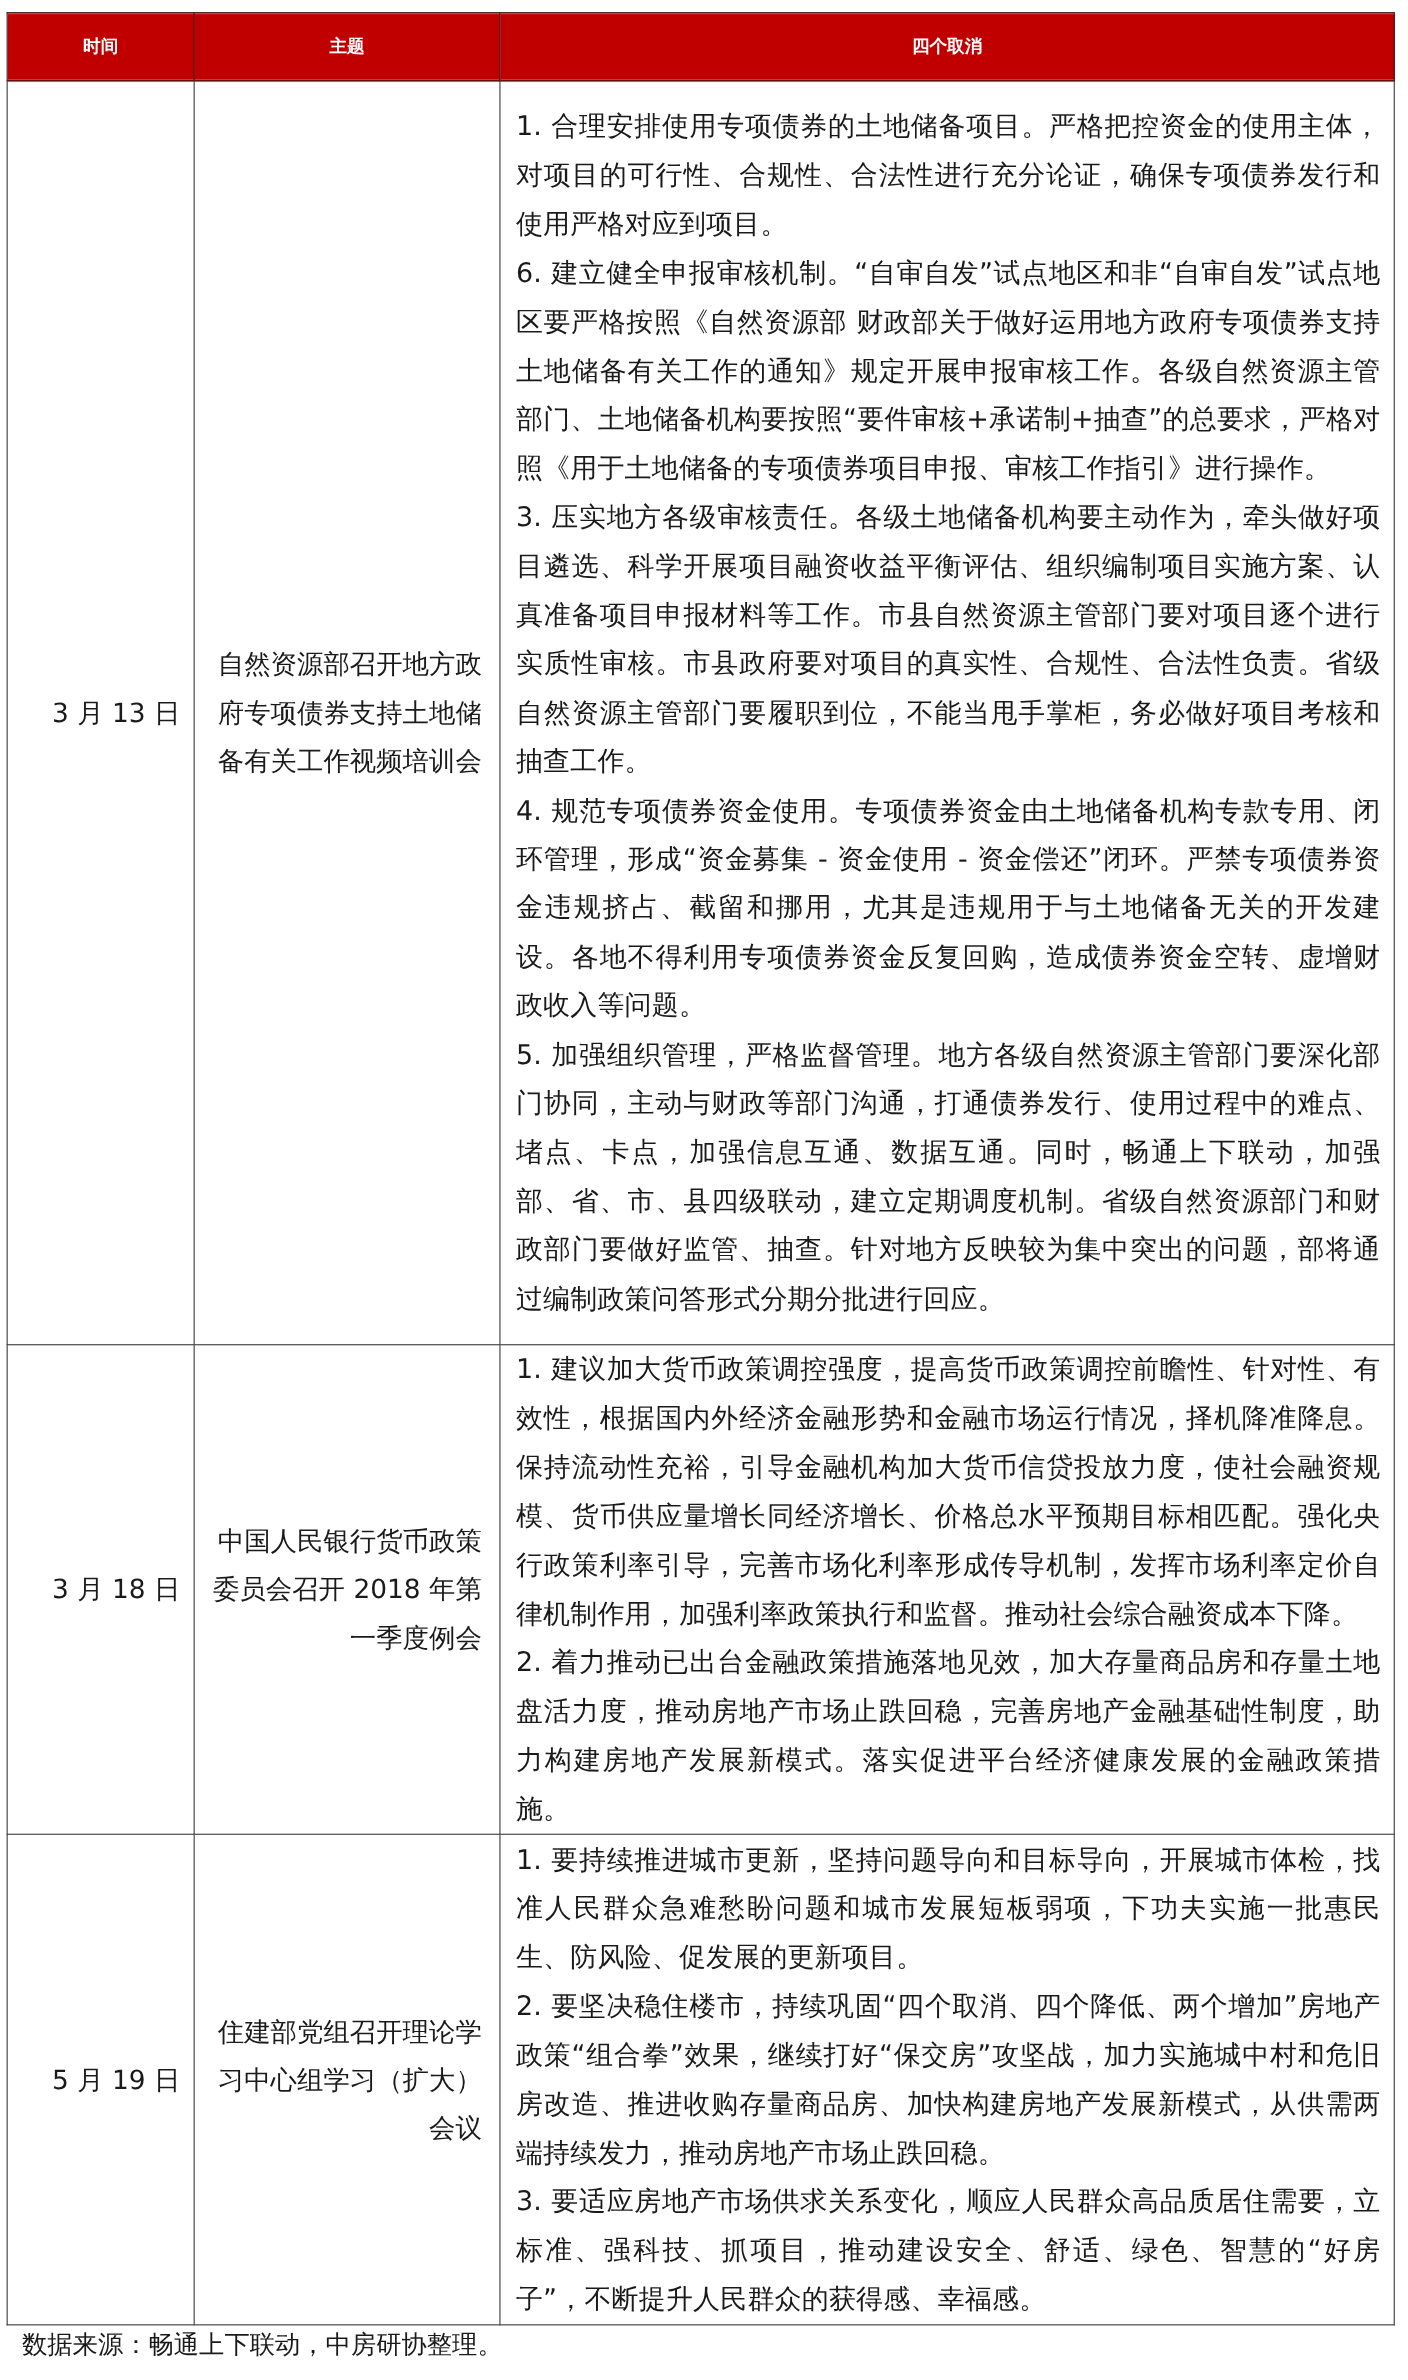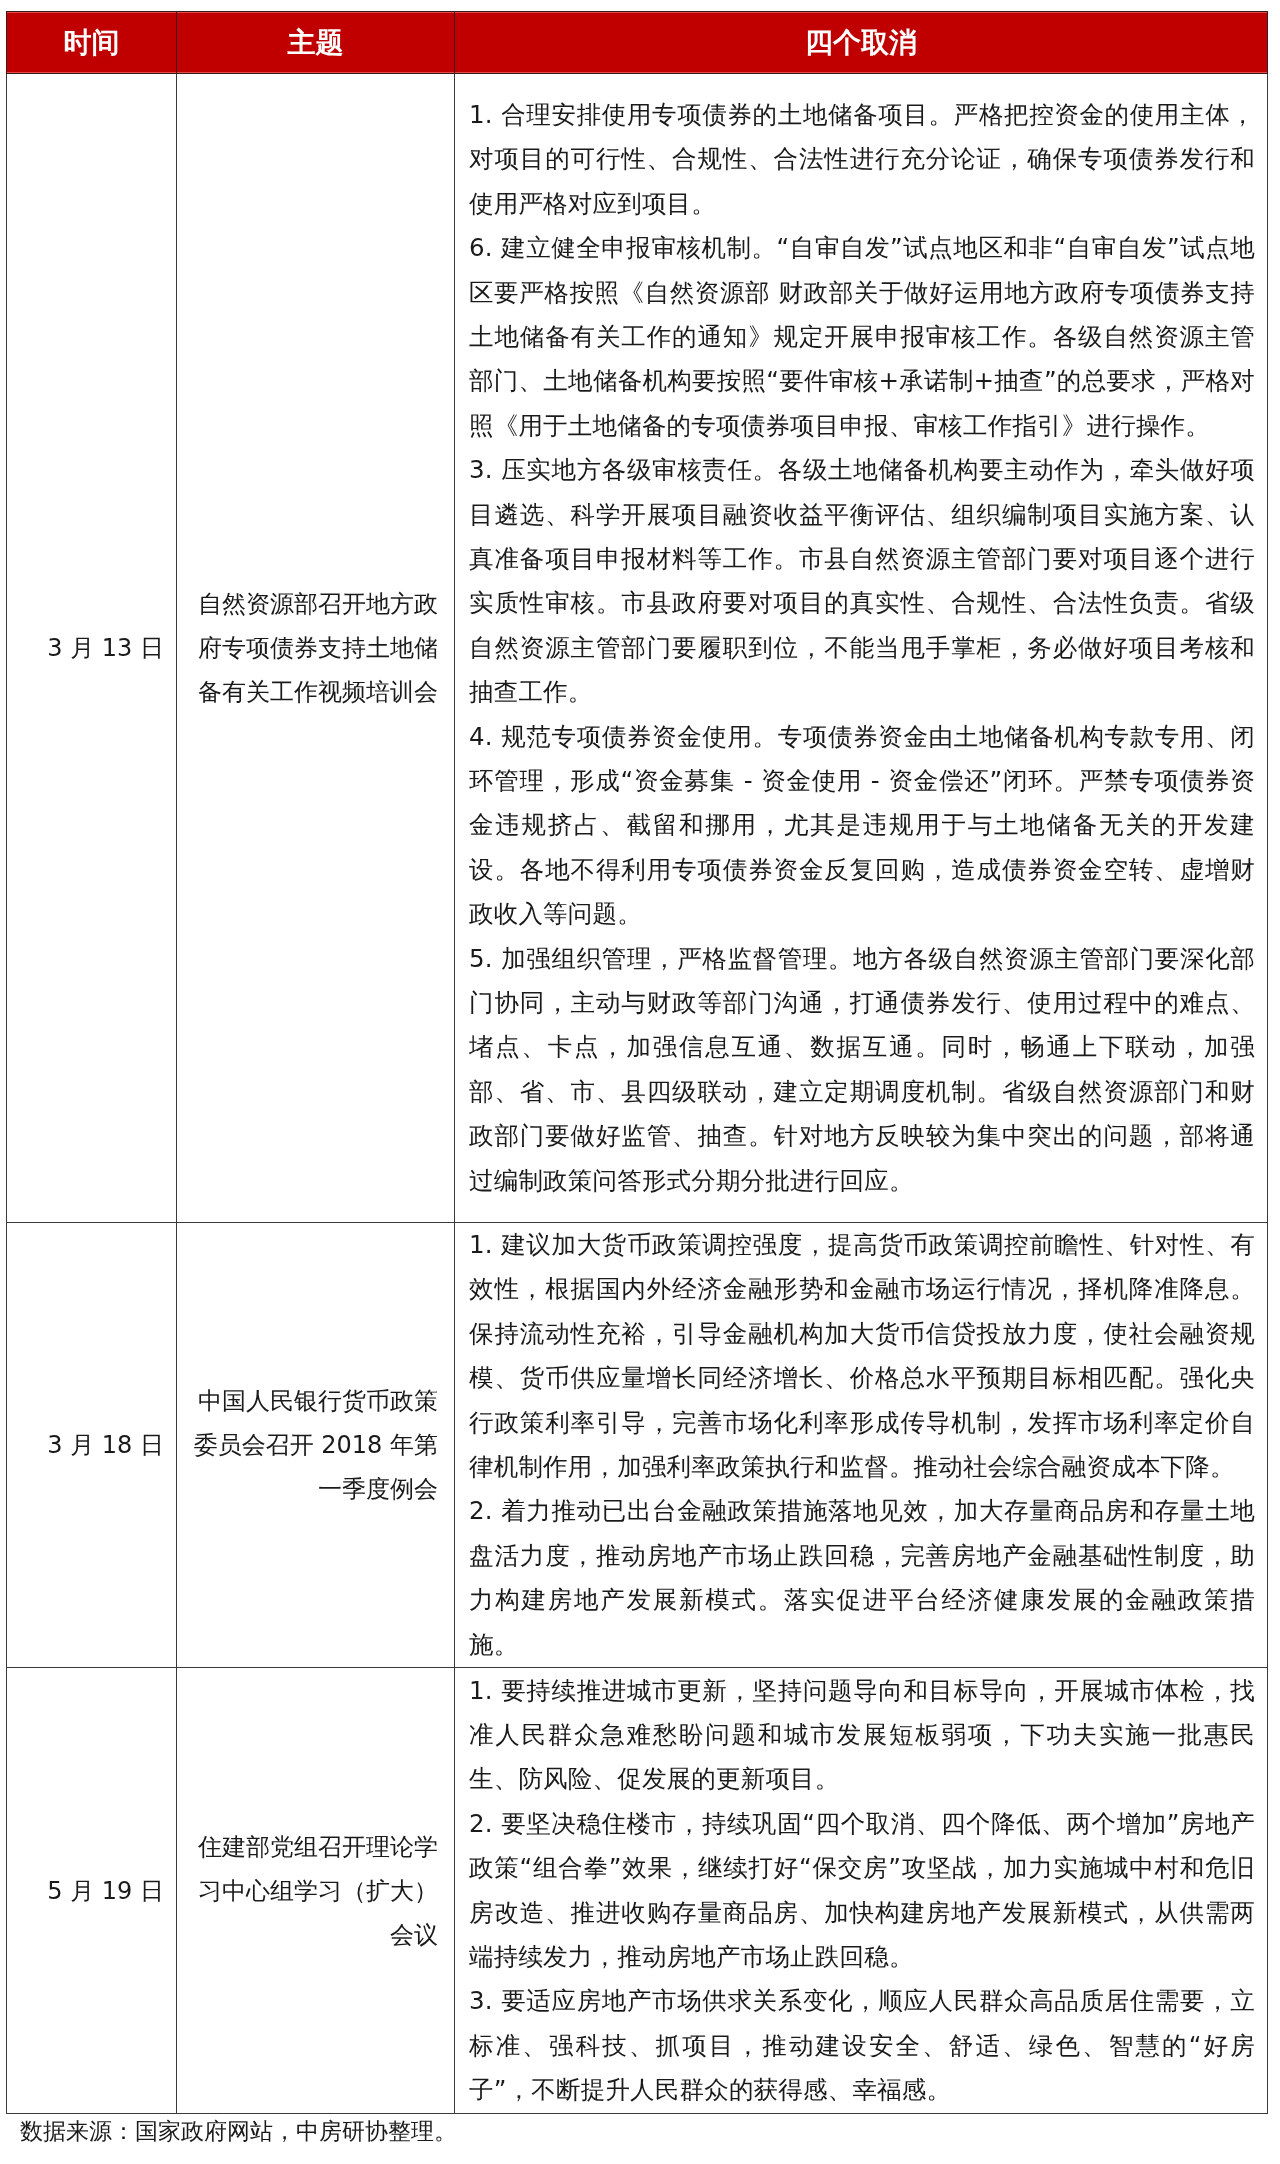--- a/index.html
+++ b/index.html
@@ -3,21 +3,21 @@
 <meta charset="utf-8">
 <style>
   html, body { margin: 0; padding: 0; background: #ffffff; }
   body { width: 1280px; height: 2164px; position: relative; overflow: hidden;
          font-family: "DejaVu Sans", "Liberation Sans", sans-serif; color: #1a1a1a; }
   .table-wrap { position: absolute; left: 6px; top: 11px; width: 1261px; }
   table { border-collapse: collapse; width: 1261px; table-layout: fixed; }
   col.c1 { width: 170px; }
   col.c2 { width: 278px; }
   col.c3 { width: 813px; }
-  th { background: #c00000; color: #ffffff; font-weight: bold; font-size: 28px;
+  th { background: #c00000; color: #ffffff; font-weight: bold; font-size: 16px;
        height: 61px; border: 1.5px solid #3a1a1a; text-align: center; padding: 0;
        box-shadow: inset 0 10px 0 -9px #e24a4a, inset 0 -10px 0 -9px #e24a4a; }
   td { border: 1.5px solid #3a3a3a; vertical-align: middle; padding: 12px; }
   td.date, td.topic { text-align: right; font-size: 24px; line-height: 44px; }
   td.topic { padding: 0 16px; }
   td.content { padding: 0 12px 0 14px; font-size: 24.5px; line-height: 44.4px;
                text-align: justify; letter-spacing: 0.2px; }
   .item { display: block; }
   .footer { position: absolute; left: 20px; top: 2116px; font-size: 23px; color: #1a1a1a; }
 </style>
@@ -64,13 +64,13 @@
         <td class="content">
           <span class="item">1. 要持续推进城市更新，坚持问题导向和目标导向，开展城市体检，找准人民群众急难愁盼问题和城市发展短板弱项，下功夫实施一批惠民生、防风险、促发展的更新项目。</span>
           <span class="item">2. 要坚决稳住楼市，持续巩固“四个取消、四个降低、两个增加”房地产政策“组合拳”效果，继续打好“保交房”攻坚战，加力实施城中村和危旧房改造、推进收购存量商品房、加快构建房地产发展新模式，从供需两端持续发力，推动房地产市场止跌回稳。</span>
           <span class="item">3. 要适应房地产市场供求关系变化，顺应人民群众高品质居住需要，立标准、强科技、抓项目，推动建设安全、舒适、绿色、智慧的“好房子”，不断提升人民群众的获得感、幸福感。</span>
         </td>
       </tr>
     </tbody>
   </table>
 </div>
 
-<div class="footer">数据来源：国家政府网站，中房研协整理。</div>
+<div class="footer">数据来源：畅通上下联动，中房研协整理。</div>
 
 </body></html>

